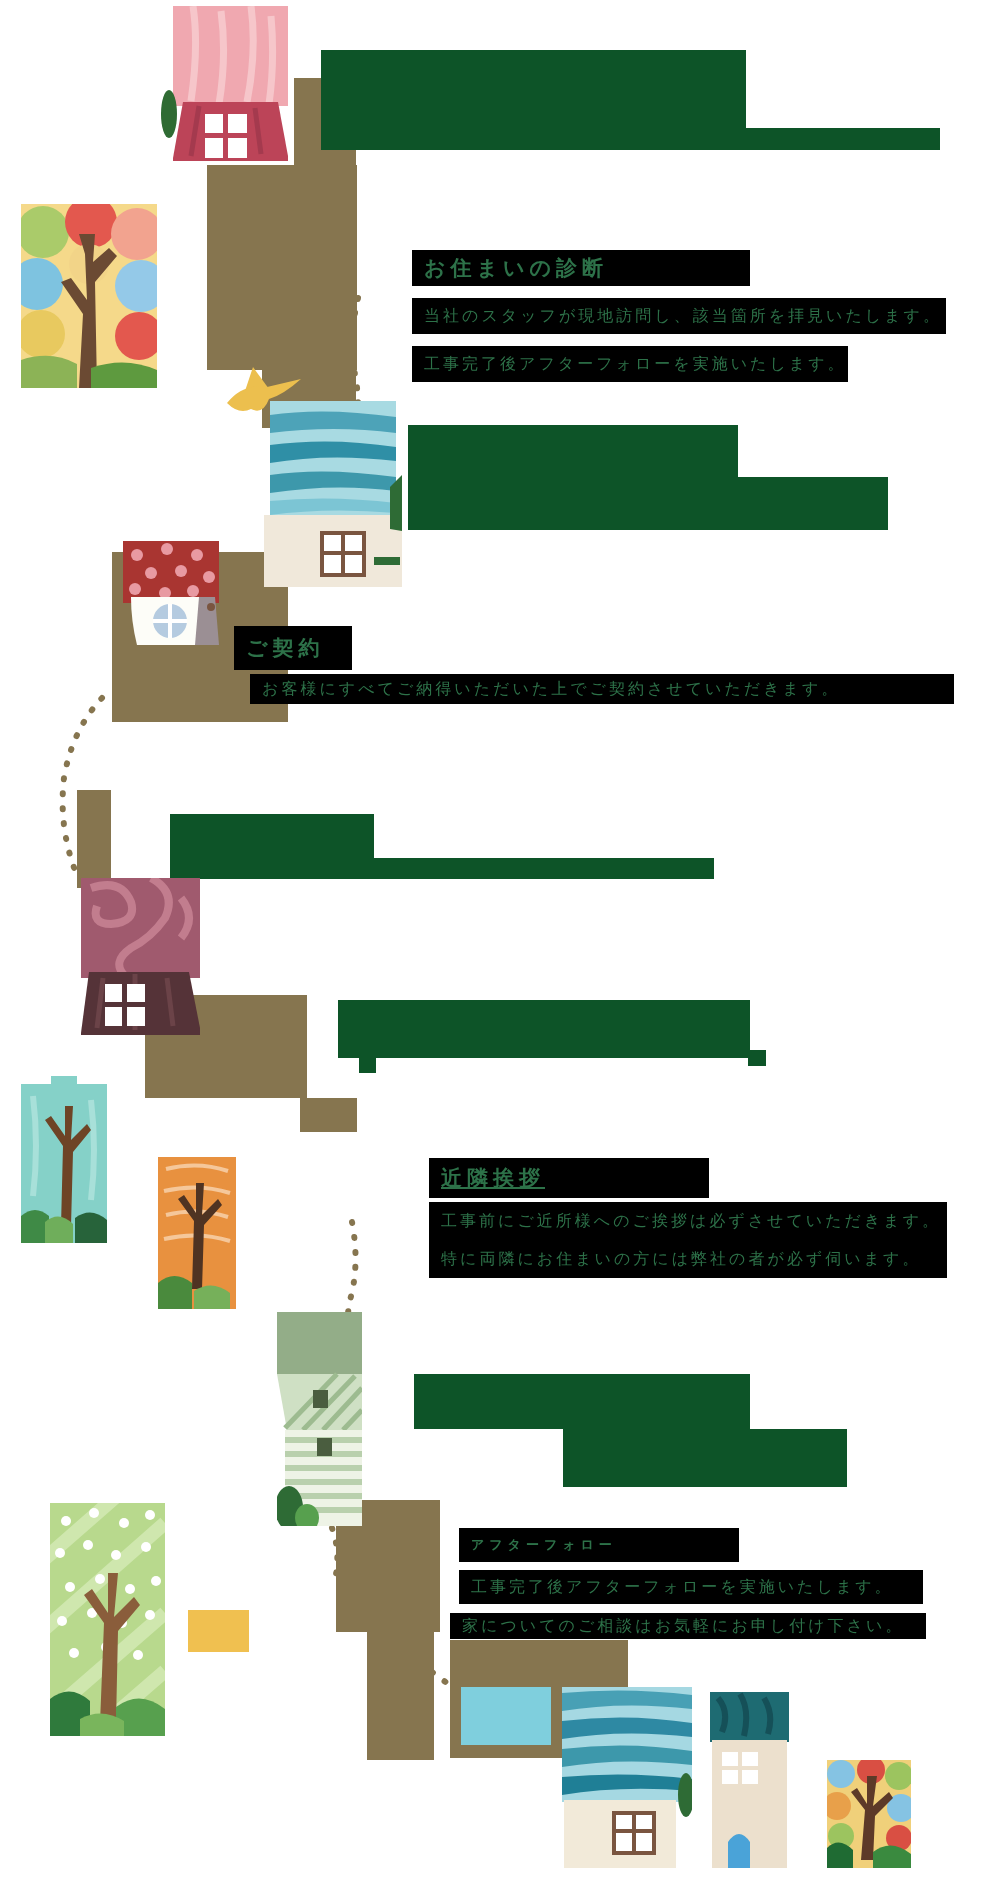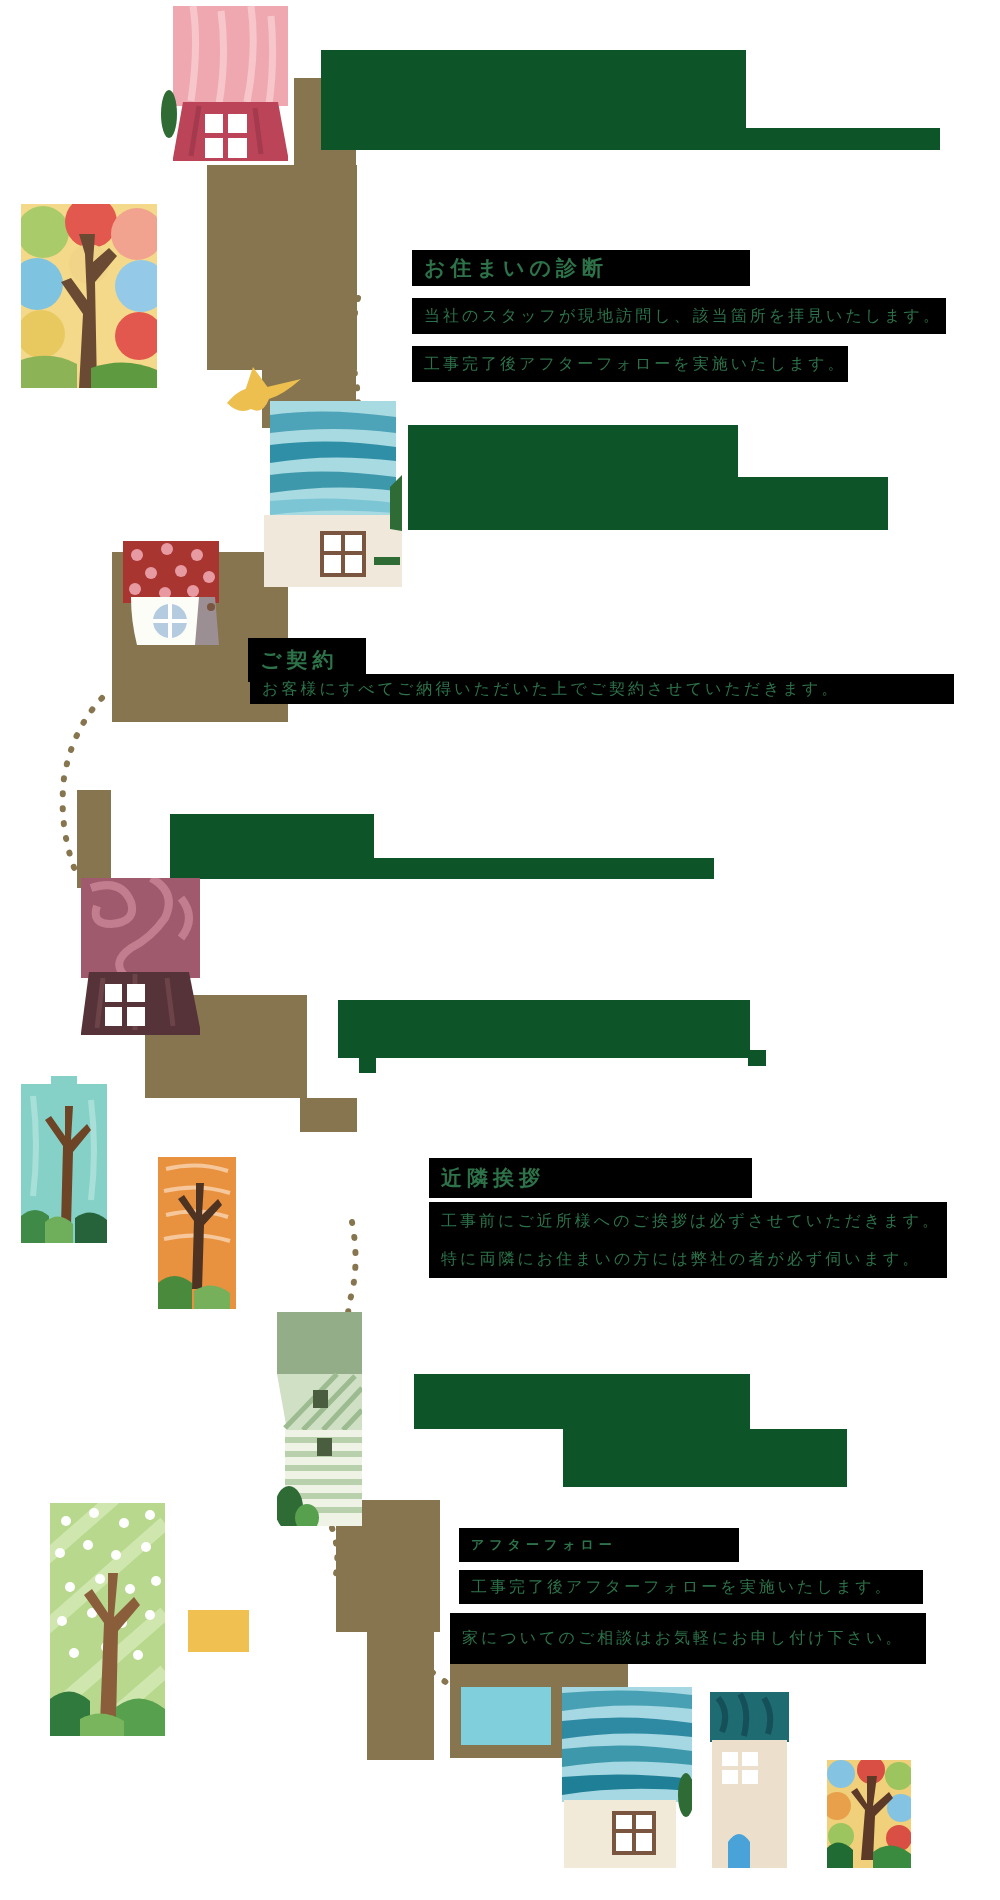--- a/index.html
+++ b/index.html
@@ -67,42 +67,42 @@
   <div class="abs tbox thead" style="left:412px;top:250px;width:338px;height:36px;">
     <span>お住まいの診断</span>
   </div>
   <div class="abs tbox tline" style="left:412px;top:298px;width:534px;height:36px;">
     <span>当社のスタッフが現地訪問し、該当箇所を拝見いたします。</span>
   </div>
   <div class="abs tbox tline" style="left:412px;top:346px;width:436px;height:36px;">
     <span>工事完了後アフターフォローを実施いたします。</span>
   </div>
 
-  <div class="abs tbox thead" style="left:248px;top:626px;width:118px;height:44px;margin-top:12px;">
+  <div class="abs tbox thead" style="left:234px;top:626px;width:118px;height:44px;">
     <span>ご契約</span>
   </div>
   <div class="abs tbox tline" style="left:250px;top:674px;width:704px;height:30px;">
     <span>お客様にすべてご納得いただいた上でご契約させていただきます。</span>
   </div>
 
-  <div class="abs tbox thead" style="left:429px;top:1158px;width:323px;height:40px;">
+  <div class="abs tbox thead" style="left:429px;top:1158px;width:280px;height:40px;text-decoration:underline;">
     <span>近隣挨拶</span>
   </div>
   <div class="abs tbox" style="left:429px;top:1202px;width:518px;height:76px;flex-direction:column;align-items:flex-start;justify-content:space-around;">
     <span class="tline">工事前にご近所様へのご挨拶は必ずさせていただきます。</span>
     <span class="tline">特に両隣にお住まいの方には弊社の者が必ず伺います。</span>
   </div>
 
   <div class="abs tbox thead" style="left:459px;top:1528px;width:280px;height:34px;font-size:13px;">
     <span>アフターフォロー</span>
   </div>
   <div class="abs tbox tline" style="left:459px;top:1570px;width:464px;height:34px;">
     <span>工事完了後アフターフォローを実施いたします。</span>
   </div>
-  <div class="abs tbox tline" style="left:450px;top:1613px;width:476px;height:51px;text-align:right;">
+  <div class="abs tbox tline" style="left:450px;top:1613px;width:476px;height:26px;text-align:right;">
     <span>家についてのご相談はお気軽にお申し付け下さい。</span>
   </div>
 
   <svg class="abs" style="left:173px;top:6px;" width="115" height="155" viewBox="0 0 115 155">
     <rect x="0" y="0" width="115" height="100" fill="#f0a8b0"></rect>
     <path d="M20,0 Q26,40 18,95 M48,5 Q54,50 46,98 M78,0 Q84,45 74,96 M98,10 Q102,55 96,98" stroke="#f6c6ca" stroke-width="7" fill="none"></path>
     <path d="M0,152 L10,96 L105,96 L115,150 L115,155 L0,155 Z" fill="#bc4458"></path>
     <path d="M18,150 L26,100 M88,148 L82,102" stroke="#a43a4e" stroke-width="5"></path>
     <rect x="32" y="108" width="42" height="44" fill="#ffffff"></rect>
     <rect x="50" y="108" width="5" height="44" fill="#bc4458"></rect>

